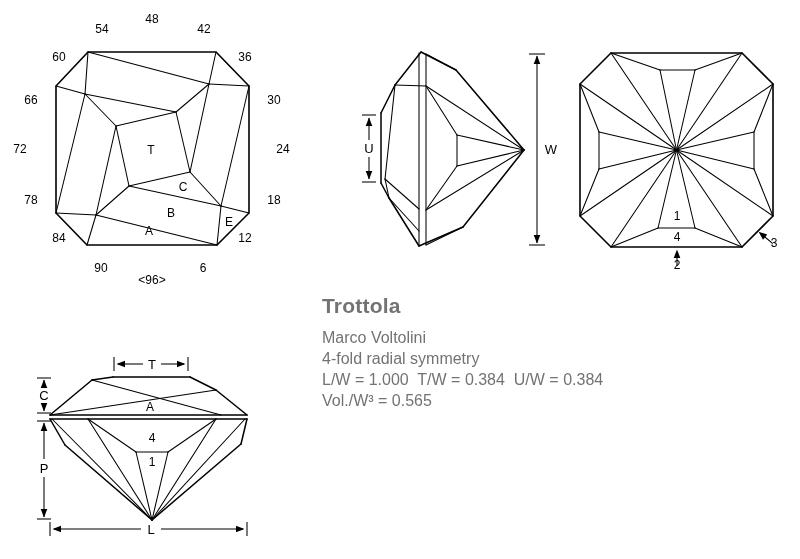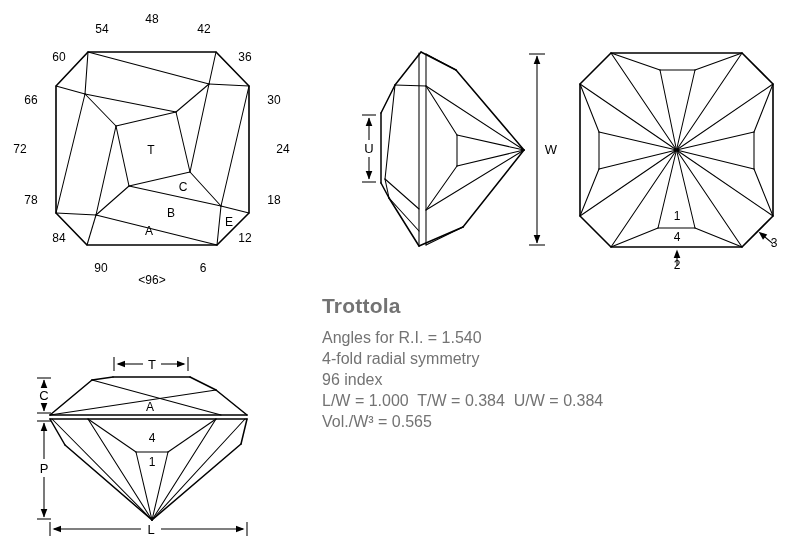--- a/index.html
+++ b/index.html
@@ -229,19 +229,18 @@
         <text x="150" y="407" font-size="12">A</text>
         <text x="152" y="438" font-size="12">4</text>
         <text x="152" y="462" font-size="12">1</text>
         <text x="44" y="468" font-size="13">P</text>
         <text x="151" y="529" font-size="13">L</text>
       </g>
     </svg>
 
   <div class="info">
     <div class="title">Trottola</div>
-    <div class="line">Angles for R.I. = 1.540</div>
+    <div class="line">Marco Voltolini</div>
     <div class="line">4-fold radial symmetry</div>
-    <div class="line">96 index</div>
     <div class="line">L/W = 1.000  T/W = 0.384  U/W = 0.384</div>
     <div class="line">Vol./W³ = 0.565</div>
   </div>
 </div>
 
 </body></html>

